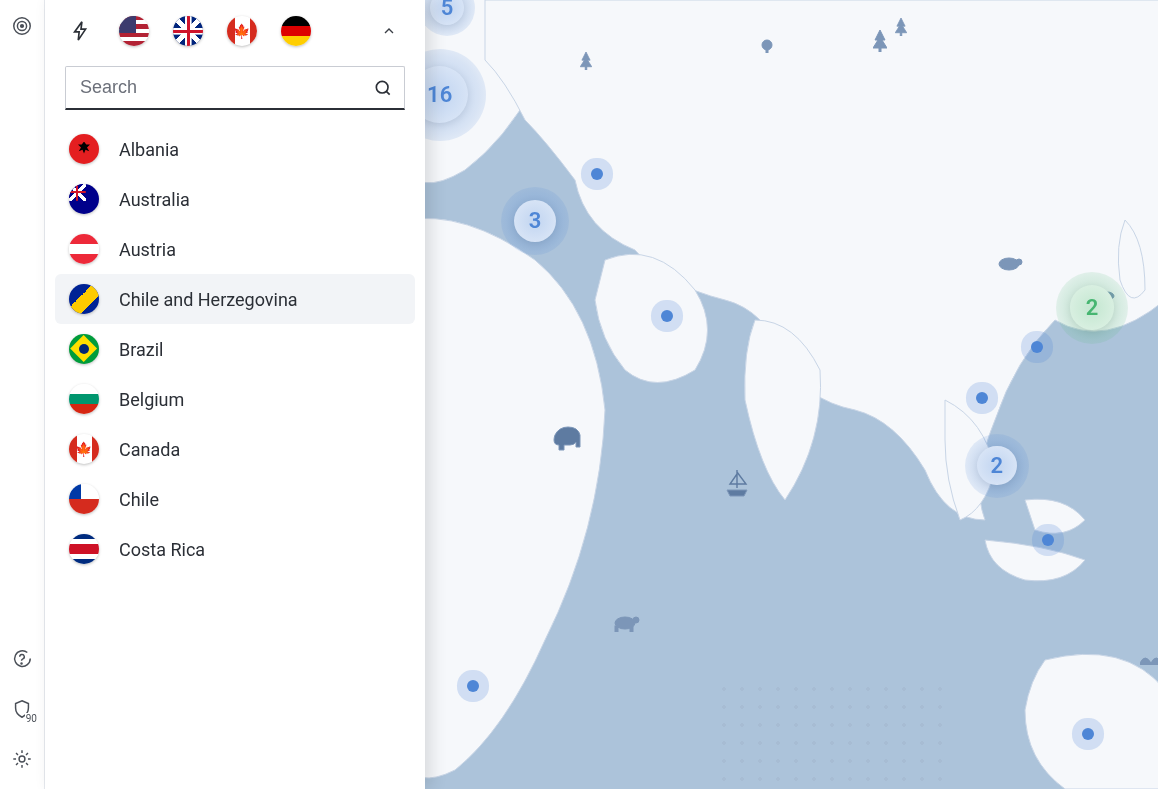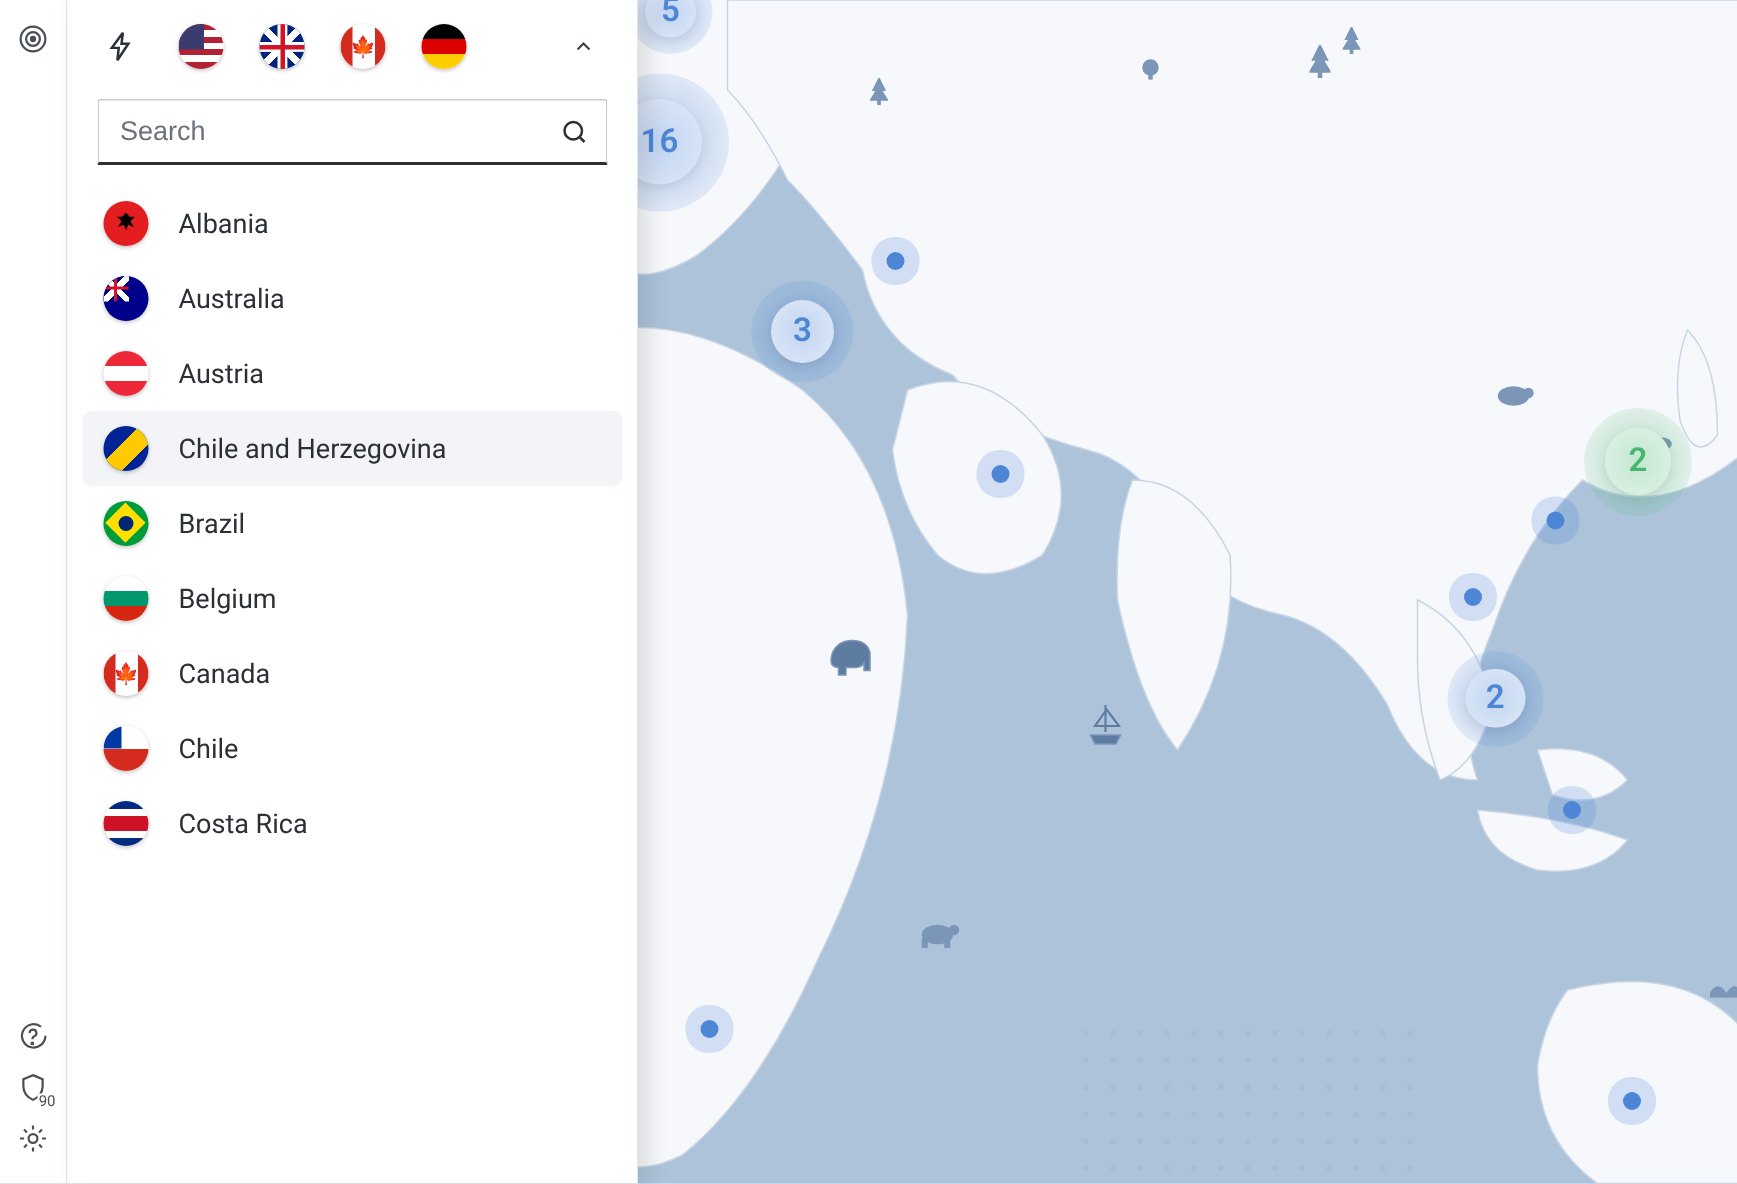--- a/index.html
+++ b/index.html
@@ -5,21 +5,21 @@
   * { box-sizing: border-box; margin: 0; padding: 0; }
   html, body { width: 1158px; height: 789px; overflow: hidden; font-family: -apple-system, BlinkMacSystemFont, "Segoe UI", Roboto, Arial, sans-serif; }
   body { display: flex; background: #f5f7fa; }
 
   
   .rail {
     width: 45px; height: 100%; background: #ffffff;
     display: flex; flex-direction: column; align-items: center;
     padding: 14px 0 18px 0; border-right: 1px solid #e6e9ee;
   }
-  .rail-top, .rail-bottom { display: flex; flex-direction: column; gap: 10px; align-items: center; }
+  .rail-top, .rail-bottom { display: flex; flex-direction: column; gap: 26px; align-items: center; }
   .rail-bottom { margin-top: auto; }
   .rail-icon { width: 24px; height: 24px; color: #4a4f57; display:flex; align-items:center; justify-content:center; cursor:pointer; }
   .rail-icon svg { width: 22px; height: 22px; stroke: #4a4f57; fill:none; stroke-width:1.6; }
 
   
   .panel {
     width: 380px; height: 100%; background: #ffffff;
     box-shadow: 6px 0 16px rgba(0,0,0,0.12);
     display: flex; flex-direction: column;
     position: relative; z-index: 3;

